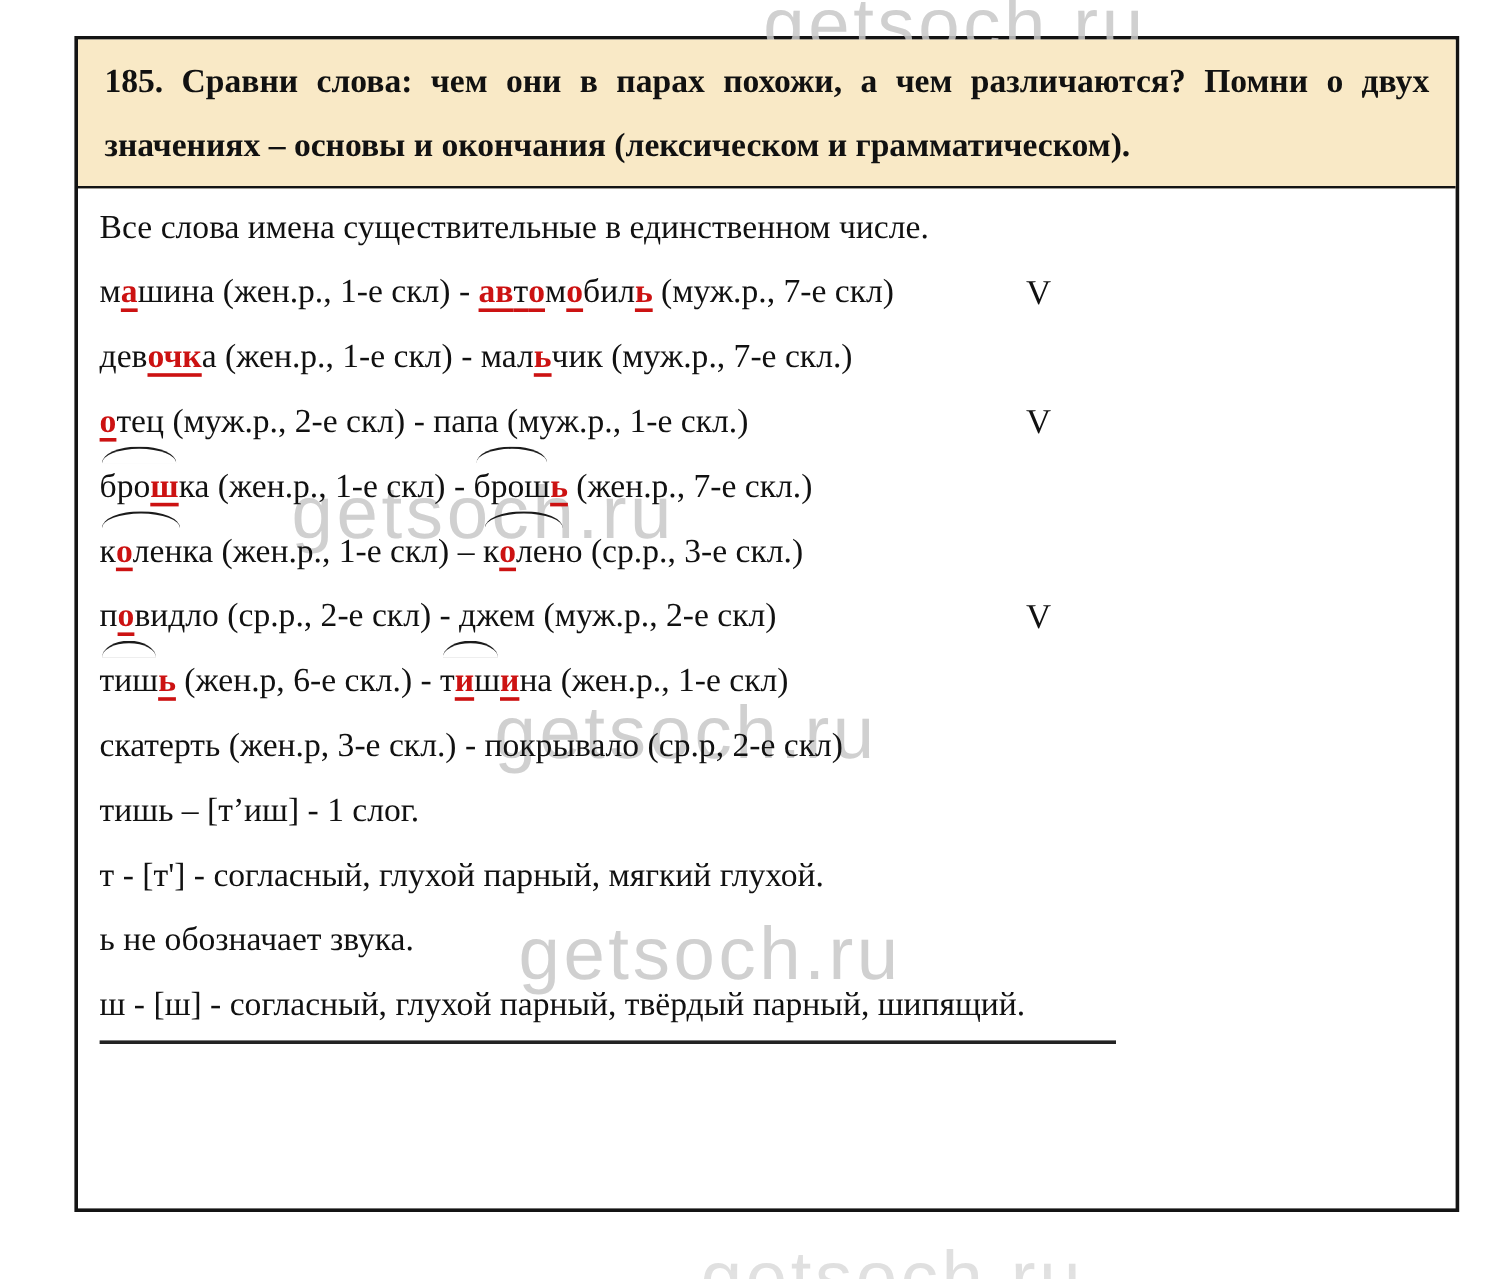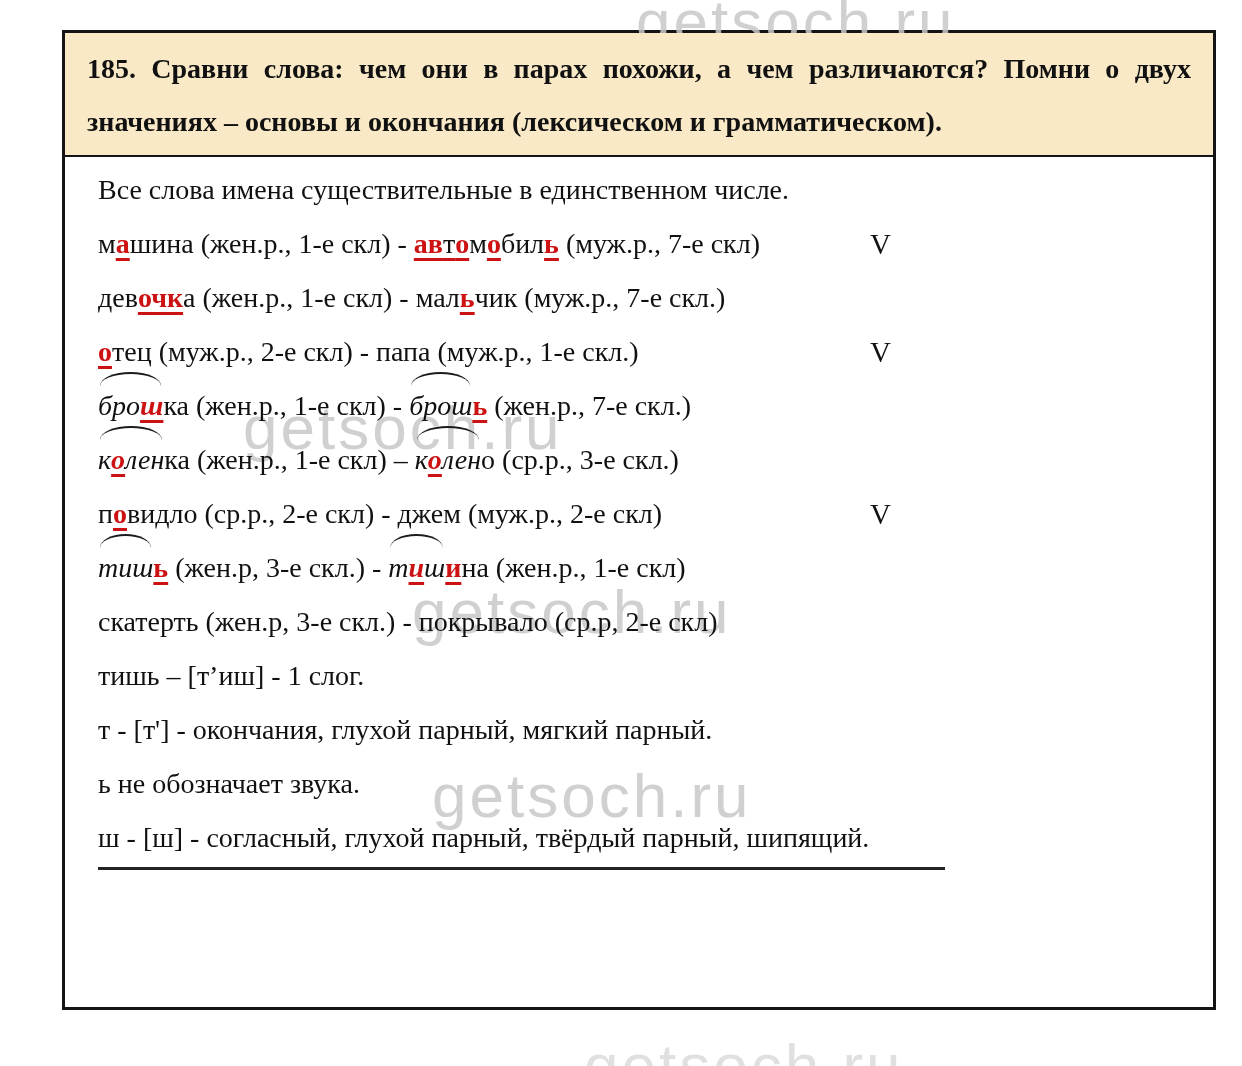--- a/index.html
+++ b/index.html
@@ -25,42 +25,42 @@
   .task-header{
     background:#f9e9c6;
     border-bottom:2px solid #141414;
     padding:9px 22px 7px 22px;
     font-size:28px;font-weight:700;
     line-height:53px;
     text-align:justify;
     position:relative;z-index:2;
   }
   .task-body{
-    padding:6px 20px 0 33px;
+    padding:6px 20px 0 18px;
     position:relative;z-index:2;
   }
   .line{
     position:relative;
     height:54px;line-height:54px;
     font-size:28px;
     white-space:nowrap;
   }
   .red{
     color:var(--red);font-weight:700;
     text-decoration:underline;
     text-decoration-thickness:2.5px;
     text-underline-offset:5px;
   }
   .blk-u{
     text-decoration:underline;
     text-decoration-color:var(--red);
     text-decoration-thickness:2.5px;
     text-underline-offset:5px;
   }
-  .arc{position:relative;display:inline-block;font-style:italic;}
+  .arc{position:relative;display:inline-block;}
   .arc::before{
     content:"";position:absolute;left:2px;right:2px;top:-7px;height:12px;
     border-top:2.5px solid #1b1b1b;
     border-radius:50% 50% 0 0 / 100% 100% 0 0;
   }
   .vmark{
     position:absolute;left:772px;top:0;
     font-size:29px;color:#111;font-weight:400;
   }
   .answer-rule{
@@ -88,24 +88,24 @@
     <div class="task-header">185. Сравни слова: чем они в парах похожи, а чем различаются? Помни о двух значениях – основы и окончания (лексическом и грамматическом).</div>
     <div class="task-body">
       <div>
           <div class="line"><span>Все слова имена существительные в единственном числе.</span></div>
           <div class="line"><span>м</span><span class="red">а</span><span>шина (жен.р., 1-е скл) - </span><span class="red">ав</span><span class="blk-u">т</span><span class="red">о</span><span>м</span><span class="red">о</span><span>бил</span><span class="red">ь</span><span> (муж.р., 7-е скл)</span><span class="vmark">V</span></div>
           <div class="line"><span>дев</span><span class="red">очк</span><span>а (жен.р., 1-е скл) - мал</span><span class="red">ь</span><span>чик (муж.р., 7-е скл.)</span></div>
           <div class="line"><span class="red">о</span><span>тец (муж.р., 2-е скл) - папа (муж.р., 1-е скл.)</span><span class="vmark">V</span></div>
           <div class="line"><span class="arc"><span>бро</span><span class="red">ш</span></span><span>ка (жен.р., 1-е скл) - </span><span class="arc"><span>брош</span></span><span class="red">ь</span><span> (жен.р., 7-е скл.)</span></div>
           <div class="line"><span class="arc"><span>к</span><span class="red">о</span><span>лен</span></span><span>ка (жен.р., 1-е скл) – </span><span class="arc"><span>к</span><span class="red">о</span><span>лен</span></span><span>о (ср.р., 3-е скл.)</span></div>
           <div class="line"><span>п</span><span class="red">о</span><span>видло (ср.р., 2-е скл) - джем (муж.р., 2-е скл)</span><span class="vmark">V</span></div>
-          <div class="line"><span class="arc"><span>тиш</span></span><span class="red">ь</span><span> (жен.р, 3-е скл.) - </span><span class="arc"><span>т</span><span class="red">и</span><span>ш</span></span><span class="red">и</span><span>на (жен.р., 1-е скл)</span></div>
+          <div class="line"><span class="arc"><span>тиш</span></span><span class="red">ь</span><span> (жен.р, 6-е скл.) - </span><span class="arc"><span>т</span><span class="red">и</span><span>ш</span></span><span class="red">и</span><span>на (жен.р., 1-е скл)</span></div>
           <div class="line"><span>скатерть (жен.р, 3-е скл.)  - покрывало (ср.р, 2-е скл)</span></div>
           <div class="line"><span>тишь – [т’иш] - 1 слог.</span></div>
-          <div class="line"><span>т - [т'] - окончания, глухой парный, мягкий парный.</span></div>
+          <div class="line"><span>т - [т'] - согласный, глухой парный, мягкий глухой.</span></div>
           <div class="line"><span>ь  не обозначает звука.</span></div>
           <div class="line"><span>ш - [ш] - согласный, глухой парный, твёрдый парный, шипящий.</span></div>
         </div>
       <div class="answer-rule"></div>
     </div>
   </div>
 
   <div class="watermark" style="left:636px;top:-14px;">getsoch.ru</div>
   <div class="watermark" style="left:243px;top:392px;">getsoch.ru</div>
   <div class="watermark" style="left:412px;top:576px;">getsoch.ru</div>

